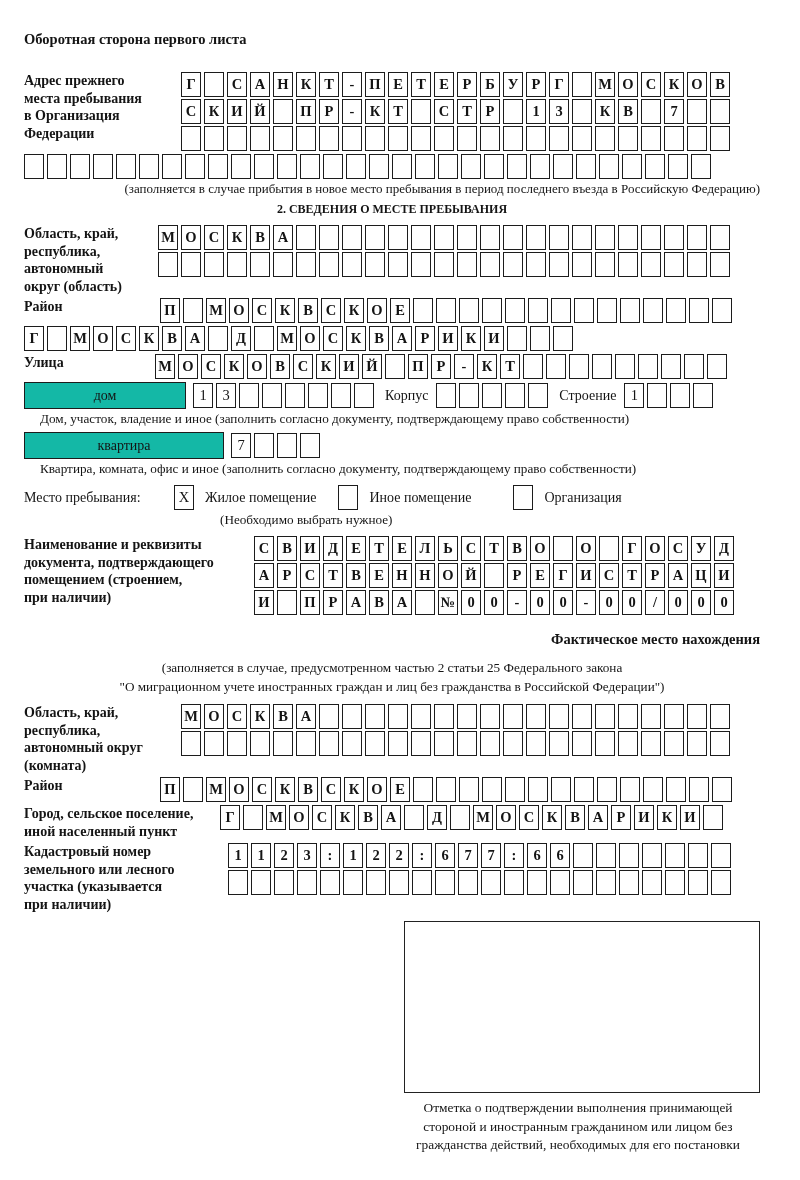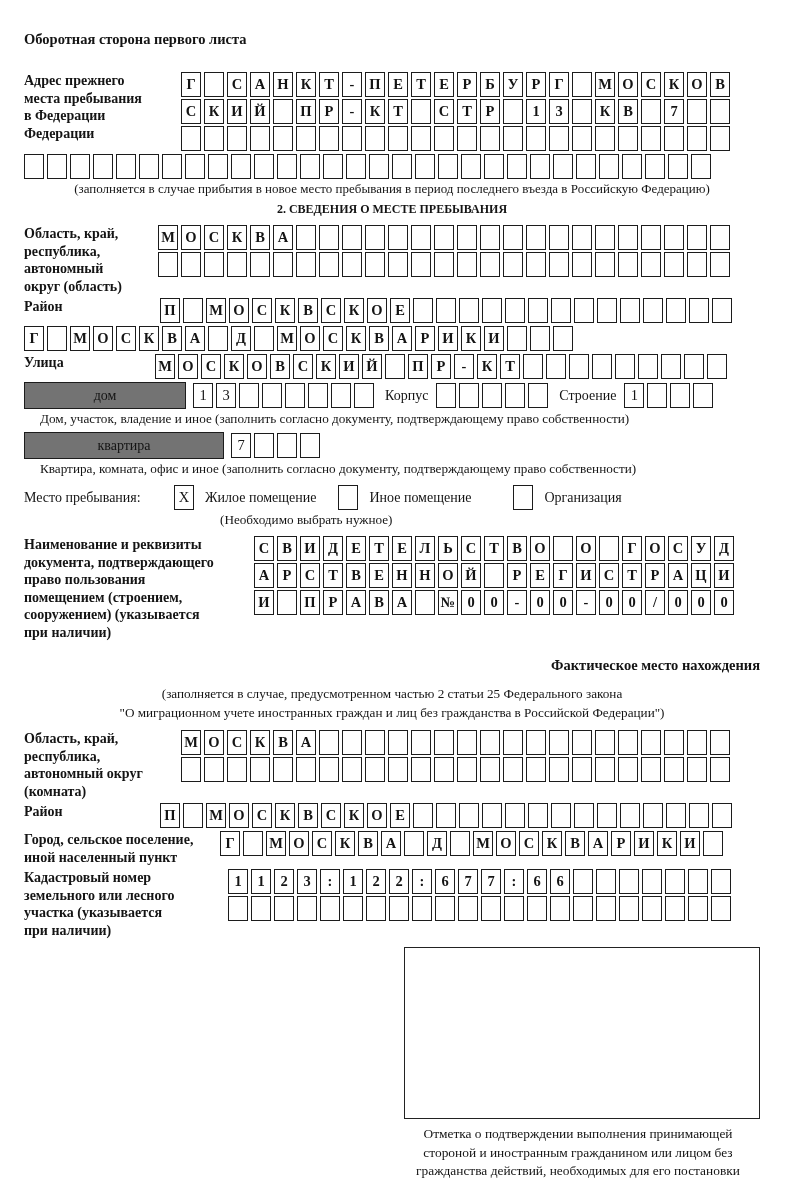--- a/index.html
+++ b/index.html
@@ -17,27 +17,27 @@
   .w155{width:155px;} .w196{width:196px;} .w204{width:204px;} .w230{width:230px;}
   .rows{display:flex;flex-direction:column;gap:2px;}
   .cells{display:flex;flex-wrap:nowrap;}
   .cell{
     width:18px;height:23px;flex-shrink:0;
     border:1.5px solid #1c1c1c;margin-right:3px;
     display:flex;align-items:center;justify-content:center;
     font-size:14.5px;line-height:1;background:#fff;
   }
   .fullrow{margin:2px 0 2px 0;}
-  .form-note{font-size:13px;text-align:center;margin:2px 0 4px;}
+  .form-note{font-size:13px;text-align:right;margin:2px 0 4px;}
   .section-title{font-size:12px;font-weight:bold;text-align:center;margin:5px 0 8px;}
   .row{display:flex;align-items:center;margin-bottom:2px;}
   .labelbox{
     border:1.5px solid #1c1c1c;height:25px;box-sizing:content-box;
     display:flex;align-items:center;justify-content:center;
-    font-size:14px;margin-right:7px;background:#737373;flex-shrink:0;
+    font-size:14px;margin-right:7px;background:#14b8a6;flex-shrink:0;
   }
   .dom-box{width:160px;} .kv-box{width:198px;}
   .inline-label{font-size:14px;margin:0 8px;white-space:nowrap;}
   .sub-note{font-size:13.2px;margin:2px 0 5px 16px;}
   .mesto-row{display:flex;align-items:center;margin:8px 0 2px;}
   .mesto-label{width:150px;font-size:14px;flex-shrink:0;}
   .opt-label{font-size:14px;margin-left:8px;white-space:nowrap;}
   .gap22{margin-left:22px;} .gap42{margin-left:42px;}
   .vybor-note{font-size:13.2px;margin:0 0 8px 196px;}
   .fact-title{font-size:14.5px;font-weight:bold;text-align:right;margin:16px 0 10px;}
@@ -48,21 +48,21 @@
 </style>
 </head>
 <body>
 
 <div class="header-note">Оборотная сторона первого листа</div>
 
 <div class="field">
   <div class="label w157">
       <div>Адрес прежнего</div>
       <div>места пребывания</div>
-      <div>в Федерации</div>
+      <div>в Организация</div>
       <div>Федерации</div>
     </div>
   <div class="rows">
     <div class="cells">
         <span class="cell">Г</span>
         <span class="cell"></span>
         <span class="cell">С</span>
         <span class="cell">А</span>
         <span class="cell">Н</span>
         <span class="cell">К</span>
@@ -388,23 +388,21 @@
   <span class="opt-label">Иное помещение</span>
   <span class="cell gap42"></span>
   <span class="opt-label">Организация</span>
 </div>
 <div class="vybor-note">(Необходимо выбрать нужное)</div>
 
 <div class="field">
   <div class="label w230">
       <div>Наименование и реквизиты</div>
       <div>документа, подтверждающего</div>
-      <div>право пользования</div>
       <div>помещением (строением,</div>
-      <div>сооружением) (указывается</div>
       <div>при наличии)</div>
     </div>
   <div class="rows">
     <div class="cells">
         <span class="cell">С</span>
         <span class="cell">В</span>
         <span class="cell">И</span>
         <span class="cell">Д</span>
         <span class="cell">Е</span>
         <span class="cell">Т</span>

